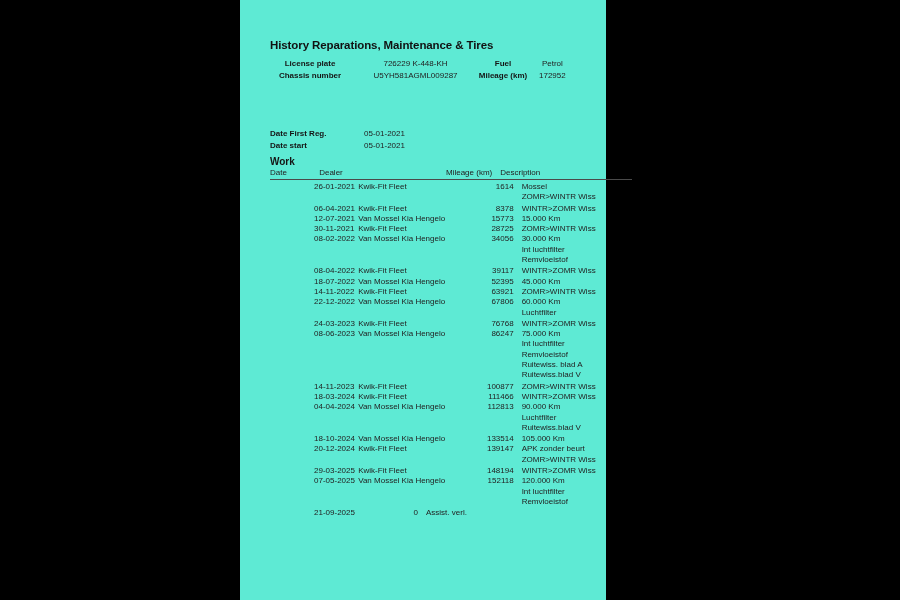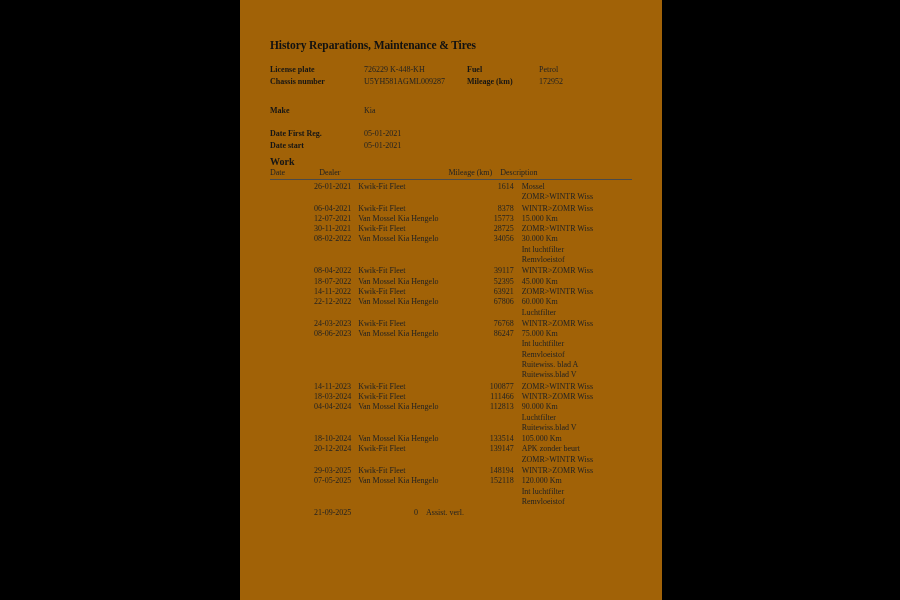--- a/index.html
+++ b/index.html
@@ -8,31 +8,30 @@
     background:#000;
     position:relative;
     font-family:"Liberation Sans", sans-serif;
     color:#1d1d1d;
     overflow:hidden;
   }
   .side-panel{position:absolute;top:0;height:600px;background:#000;}
   .side-panel.left{left:0;width:240px;}
   .side-panel.right{left:662px;width:238px;}
   .page{
-    position:absolute;left:240px;top:0;width:422px;height:600px;
-    background:#a16207;
-    font-family:Liberation Serif, serif;
+    position:absolute;left:240px;top:0;width:366px;height:600px;
+    background:#5eead4;
   }
   .doc-title{
     position:absolute;left:30px;top:39px;
     font-size:11.5px;font-weight:bold;letter-spacing:-0.1px;color:#111;
     white-space:nowrap;
   }
   .info-block{position:absolute;left:30px;font-size:8px;}
-  .info-block.g1{top:64px;}
+  .info-block.g1{top:58px;text-align:center;}
   .info-block.g2{top:105px;}
   .info-block.g3{top:128px;}
   .info-row{display:flex;line-height:11.5px;white-space:nowrap;}
   .info-label{width:80px;font-weight:bold;color:#151515;}
   .info-value{width:103px;color:#222;margin-left:14px;}
   .info-label2{width:72px;font-weight:bold;color:#151515;}
   .info-value2{flex:1;color:#222;}
   .g2 .info-value, .g3 .info-value{width:auto;}
   .work-heading{
     position:absolute;left:30px;top:156px;
@@ -71,24 +70,20 @@
         <div class="info-value2">Petrol</div>
       </div>
       <div class="info-row">
         <div class="info-label">Chassis number</div>
         <div class="info-value">U5YH581AGML009287</div>
         <div class="info-label2">Mileage (km)</div>
         <div class="info-value2">172952</div>
       </div>
     </div>
   <div class="info-block g2">
-      <div class="info-row">
-        <div class="info-label">Make</div>
-        <div class="info-value">Kia</div>
-      </div>
     </div>
   <div class="info-block g3">
       <div class="info-row">
         <div class="info-label">Date First Reg.</div>
         <div class="info-value">05-01-2021</div>
       </div>
       <div class="info-row">
         <div class="info-label">Date start</div>
         <div class="info-value">05-01-2021</div>
       </div>

